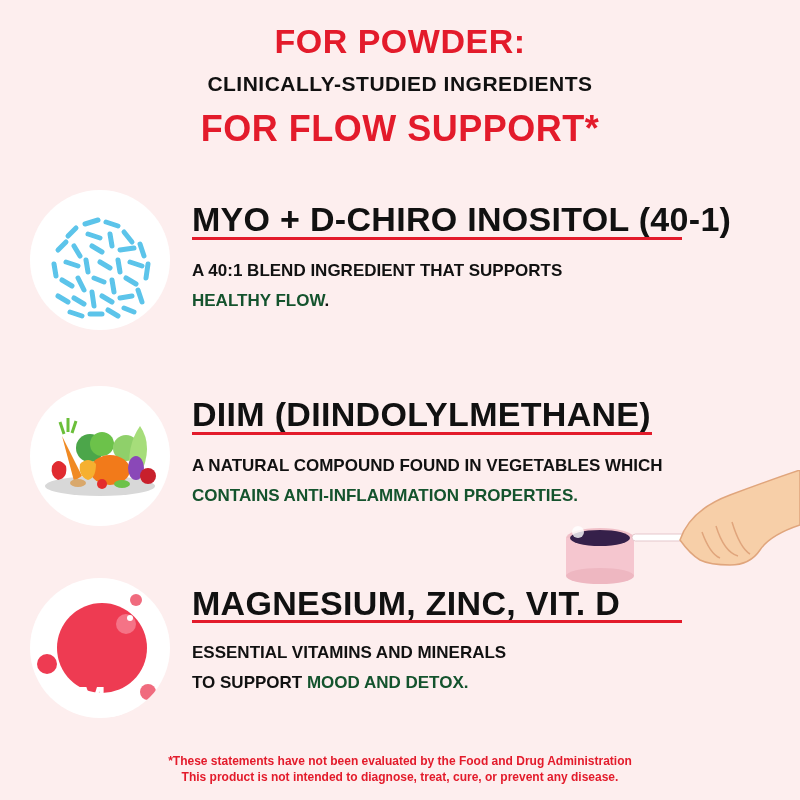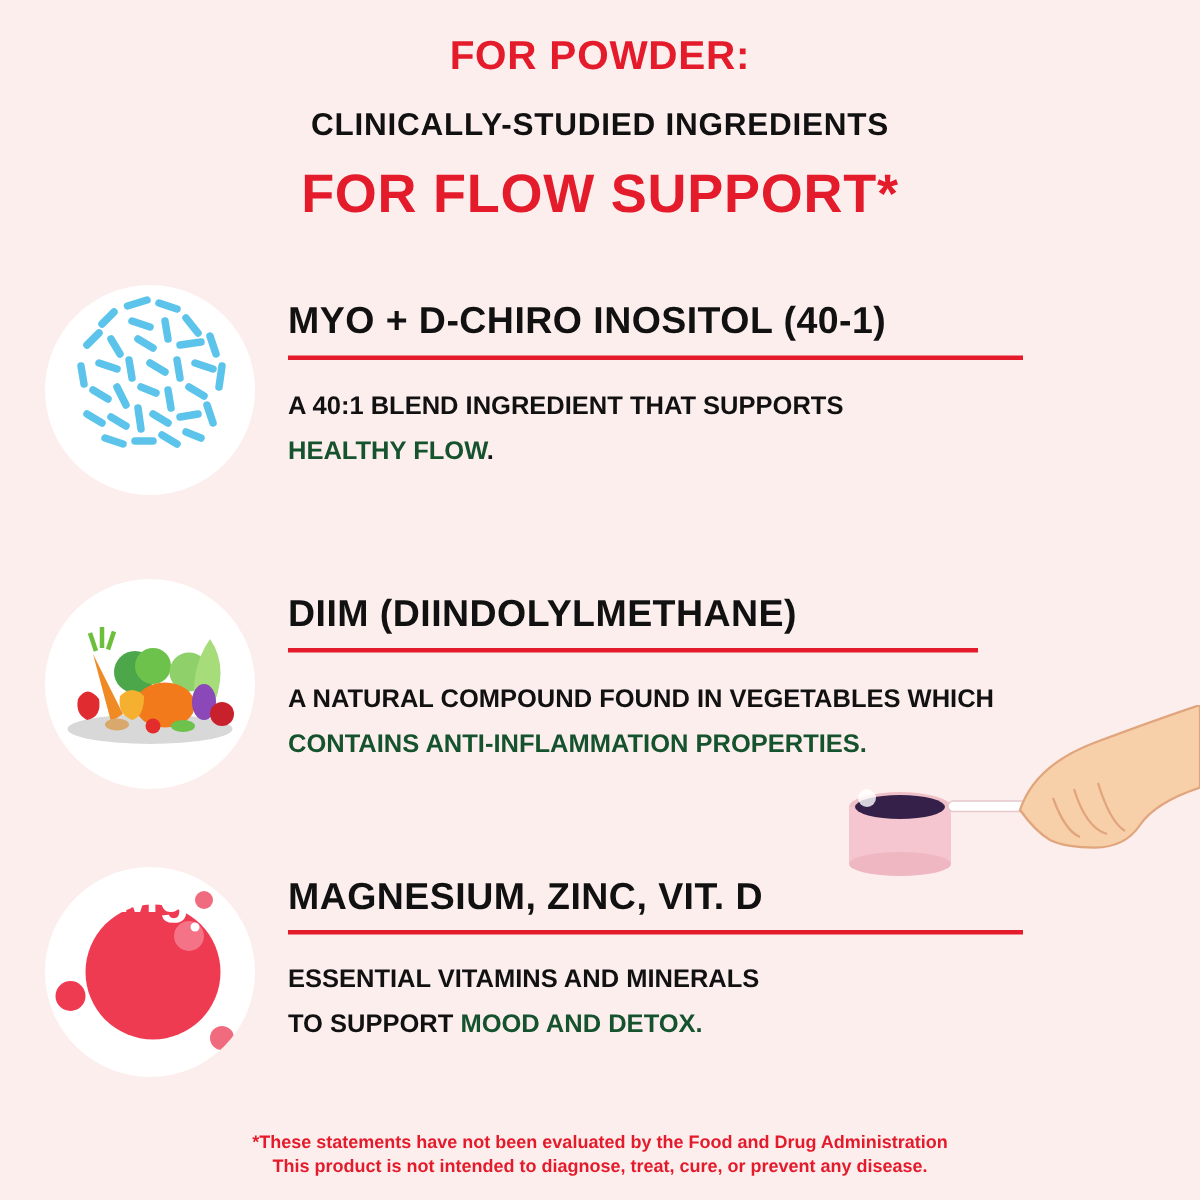--- a/index.html
+++ b/index.html
@@ -6,41 +6,41 @@
   html, body { width: 800px; height: 800px; }
   body {
     background: #fdeeee;
     font-family: "Liberation Sans", sans-serif;
     position: relative;
     overflow: hidden;
     color: #111;
   }
   .pre-title {
     position: absolute; top: 22px; left: 0; width: 800px;
-    text-align: center; font-weight: bold; font-size: 27px;
+    text-align: center; font-weight: bold; font-size: 34px;
     color: #e31b2b; letter-spacing: 0.5px;
   }
   .title-1 {
     position: absolute; top: 72px; left: 0; width: 800px;
     text-align: center; font-weight: bold; font-size: 21px;
     color: #111; letter-spacing: 0.5px;
   }
   .title-2 {
     position: absolute; top: 108px; left: 0; width: 800px;
     text-align: center; font-weight: bold; font-size: 36px;
     color: #e31b2b; letter-spacing: 0.5px;
   }
   .icon-circle {
     position: absolute; width: 140px; height: 140px; border-radius: 50%;
     background: #ffffff; left: 30px;
-    display: flex; align-items: flex-start; justify-content: center;
+    display: flex; align-items: flex-end; justify-content: center;
     overflow: hidden;
   }
   .ing-title {
-    position: absolute; left: 192px; font-weight: bold; font-size: 25px;
+    position: absolute; left: 192px; font-weight: bold; font-size: 34px;
     color: #111; letter-spacing: 0.3px; white-space: nowrap;
   }
   .rule {
     position: absolute; left: 192px; height: 3px; background: #e31b2b;
   }
   .ing-desc {
     position: absolute; left: 192px; font-weight: bold; font-size: 17px;
     line-height: 30px; color: #111; white-space: nowrap;
   }
   .red { color: #14532d; }

